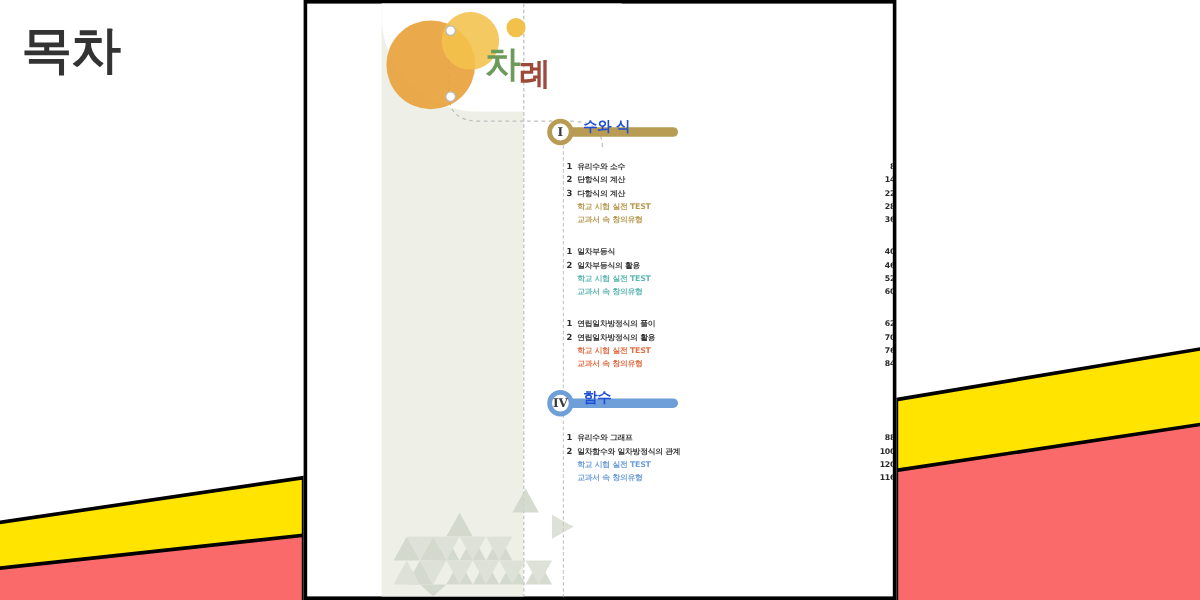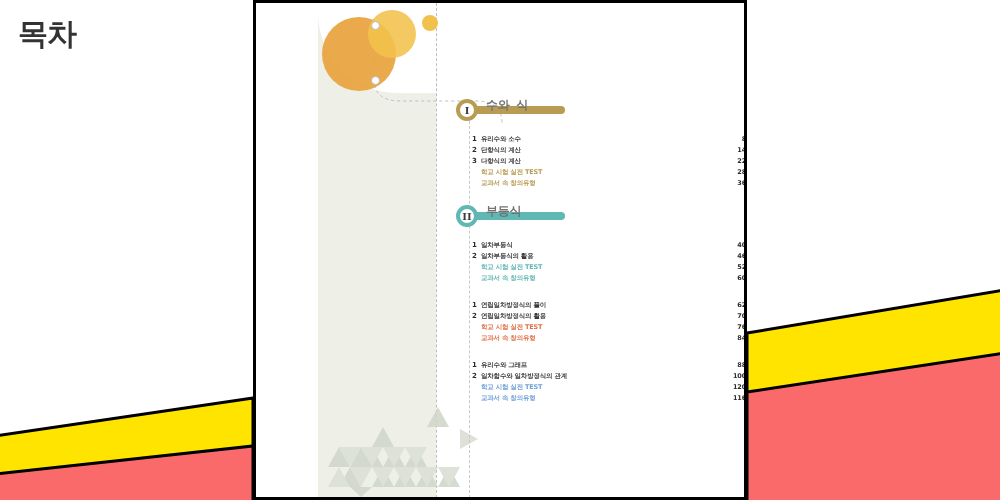--- a/index.html
+++ b/index.html
@@ -9,21 +9,21 @@
     font-family:"DejaVu Sans","Liberation Sans",sans-serif;
     position:relative;
   }
 
   
   #slide-bg{position:absolute;inset:0;z-index:0;}
 
   
   #page-title{
     position:absolute;left:18px;top:14px;z-index:5;
-    font-size:30px;font-weight:bold;color:#333333;
+    font-size:42px;font-weight:bold;color:#333333;
     letter-spacing:-1px;
     font-family:"DejaVu Sans","Liberation Sans",sans-serif;
   }
 
   
   #doc-page{
     position:absolute;left:253px;top:0px;width:494px;height:500px;
     background:#ffffff;border:3px solid #000000;
     box-sizing:border-box;z-index:3;overflow:hidden;
   }
@@ -88,23 +88,22 @@
     display:flex;align-items:center;justify-content:center;
     font-size:10px;font-weight:bold;color:#3a3a3a;z-index:3;
     font-family:"DejaVu Serif","Liberation Serif",serif;
   }
   .ch-bar{
     position:absolute;left:11px;top:7px;height:8px;width:98px;
     border-radius:0 4px 4px 0;z-index:1;
   }
   .ch-title{
     position:absolute;left:30px;top:-2px;
-    font-size:12px;font-weight:bold;color:#737373;z-index:4;
+    font-size:12px;font-weight:bold;color:#1d4ed8;z-index:4;
     letter-spacing:-.3px;
-    font-family:Liberation Mono, monospace;
   }
 
   .entries{margin-left:16px;margin-top:5px;}
   .entry{
     display:flex;align-items:baseline;
     font-size:6.5px;line-height:11px;color:#3a3a3a;
     letter-spacing:-.2px;white-space:nowrap;
   }
   .entry .num{
     width:9px;font-weight:bold;flex:0 0 auto;font-size:7px;color:#2b2b2b;
@@ -172,20 +171,21 @@
         <polygon points="142,42 160,52 142,62"></polygon>
       </g>
     </svg>
 
     <div class="logo-circle" id="circ-orange"></div>
     <div class="logo-circle" id="circ-yellow"></div>
     <div class="logo-circle" id="circ-dot"></div>
     <div class="node-dot" id="node-top"></div>
     <div class="node-dot" id="node-bot"></div>
 
+    <div id="logo-text"><span id="logo-cha">차</span><span id="logo-rye">례</span></div>
 
     <div id="contents">
         <div class="chapter">
           <div class="ch-head">
             <div class="ch-bar" style="background: rgb(184, 156, 84);"></div>
             <div class="ch-badge" style="border: 4px solid rgb(184, 156, 84);">I</div>
             <div class="ch-title">수와 식</div>
           </div>
           <div class="entries">
             <div class="entry">
@@ -212,25 +212,20 @@
               <span class="pg">28</span>
             </div>
             <div class="entry special">
               <span class="label" style="color: rgb(184, 156, 84);">교과서 속 창의유형</span>
               <span class="spacer"></span>
               <span class="pg">36</span>
             </div>
           </div>
         </div>
         <div class="chapter">
-          <div class="ch-head">
-            <div class="ch-bar" style="background: rgb(95, 184, 180);"></div>
-            <div class="ch-badge" style="border: 4px solid rgb(95, 184, 180);">II</div>
-            <div class="ch-title">부등식</div>
-          </div>
           <div class="entries">
             <div class="entry">
               <span class="num">1</span>
               <span class="label">일차부등식</span>
               <span class="spacer"></span>
               <span class="pg">40</span>
             </div>
             <div class="entry">
               <span class="num">2</span>
               <span class="label">일차부등식의 활용</span>
@@ -269,20 +264,25 @@
               <span class="pg">76</span>
             </div>
             <div class="entry special">
               <span class="label" style="color: rgb(224, 113, 74);">교과서 속 창의유형</span>
               <span class="spacer"></span>
               <span class="pg">84</span>
             </div>
           </div>
         </div>
         <div class="chapter">
+          <div class="ch-head">
+            <div class="ch-bar" style="background: rgb(111, 159, 216);"></div>
+            <div class="ch-badge" style="border: 4px solid rgb(111, 159, 216);">IV</div>
+            <div class="ch-title">함수</div>
+          </div>
           <div class="entries">
             <div class="entry">
               <span class="num">1</span>
               <span class="label">유리수와 그래프</span>
               <span class="spacer"></span>
               <span class="pg">88</span>
             </div>
             <div class="entry">
               <span class="num">2</span>
               <span class="label">일차함수와 일차방정식의 관계</span>

